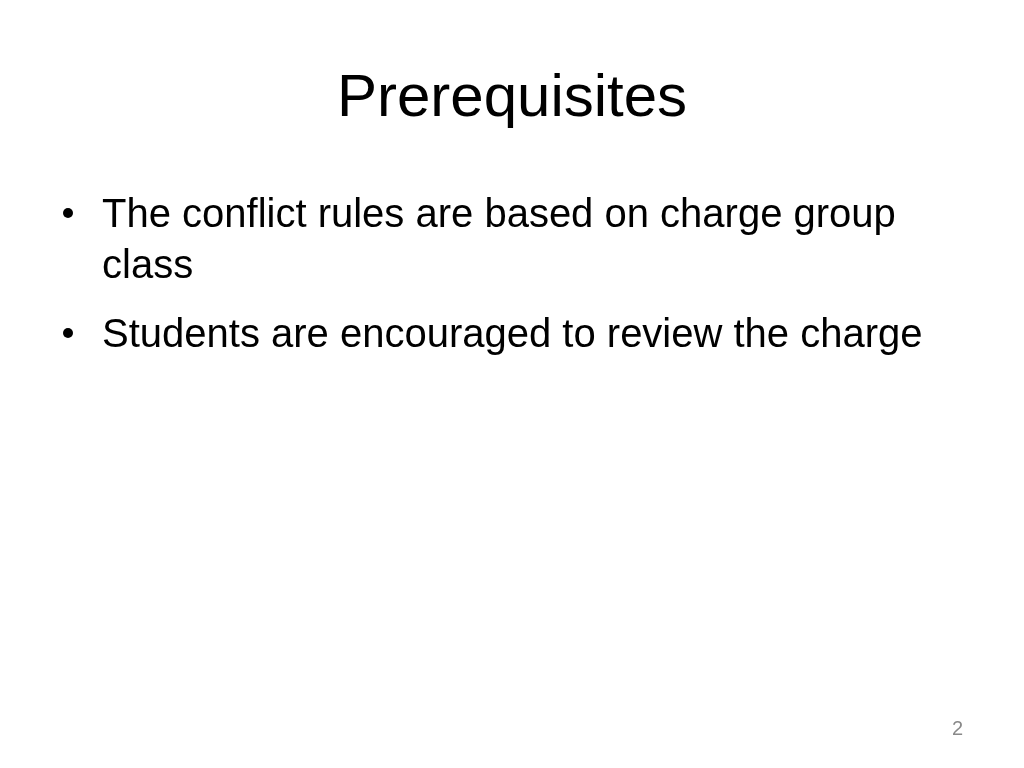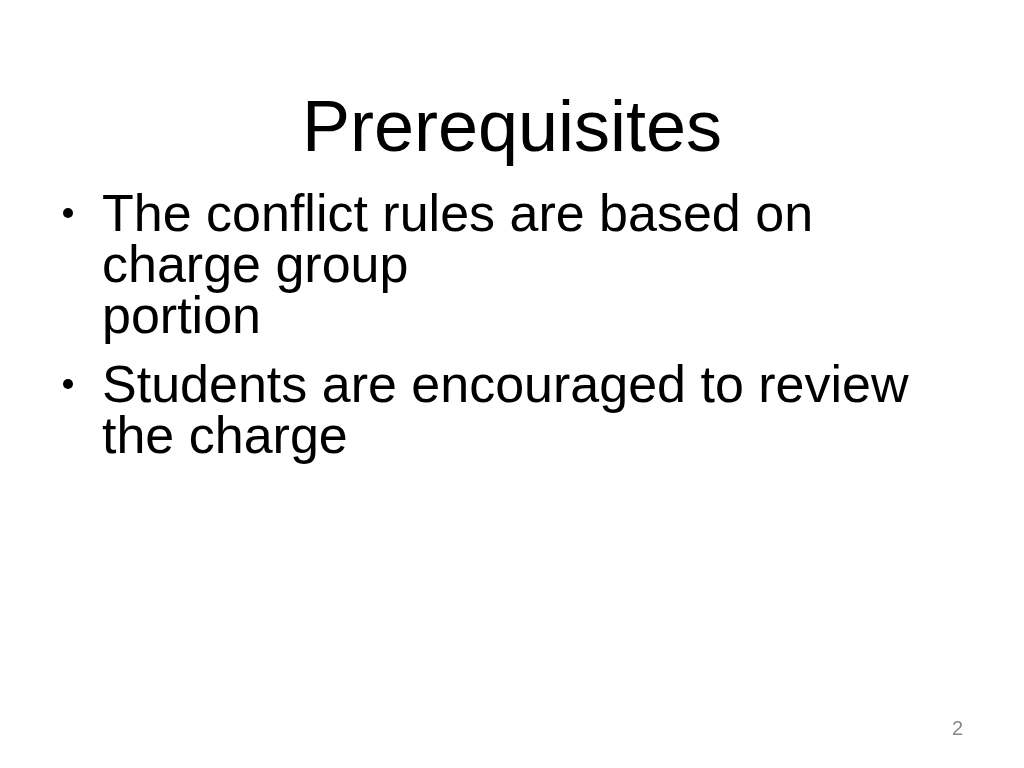--- a/index.html
+++ b/index.html
@@ -11,43 +11,43 @@
     position: relative;
     width: 1024px;
     height: 768px;
     background: #ffffff;
     overflow: hidden;
     font-family: "Liberation Sans", sans-serif;
     color: #000000;
   }
   .slide-title {
     margin: 0;
-    padding-top: 85px;
-    font-size: 72px;
+    padding-top: 61px;
+    font-size: 60px;
     line-height: 1.15;
     font-weight: 400;
     text-align: center;
     color: #000000;
     letter-spacing: 0px;
   }
   .content {
     position: absolute;
     top: 188px;
     left: 0;
     right: 50px;
   }
   ul.bullets {
     margin: 0;
     padding: 0;
     list-style: none;
   }
   ul.bullets li {
     position: relative;
     padding-left: 102px;
-    font-size: 52px;
+    font-size: 40px;
     line-height: 51px;
     color: #000000;
   }
   ul.bullets li + li {
     margin-top: 18px;
   }
   .bullet-dot {
     position: absolute;
     left: 63px;
     top: 20px;
@@ -74,21 +74,21 @@
 <div class="slide">
 
   <h1 class="slide-title">Prerequisites</h1>
 
   <div class="content">
     <ul class="bullets">
 
       <li>
         <span class="bullet-dot"></span>
         <span class="bullet-line">The conflict rules are based on charge group</span>
-        <span class="bullet-line">portion</span>
+        <span class="bullet-line">class</span>
       </li>
 
       <li>
         <span class="bullet-dot"></span>
         <span class="bullet-line">Students are encouraged to review the charge</span>
       </li>
 
     </ul>
   </div>
 

